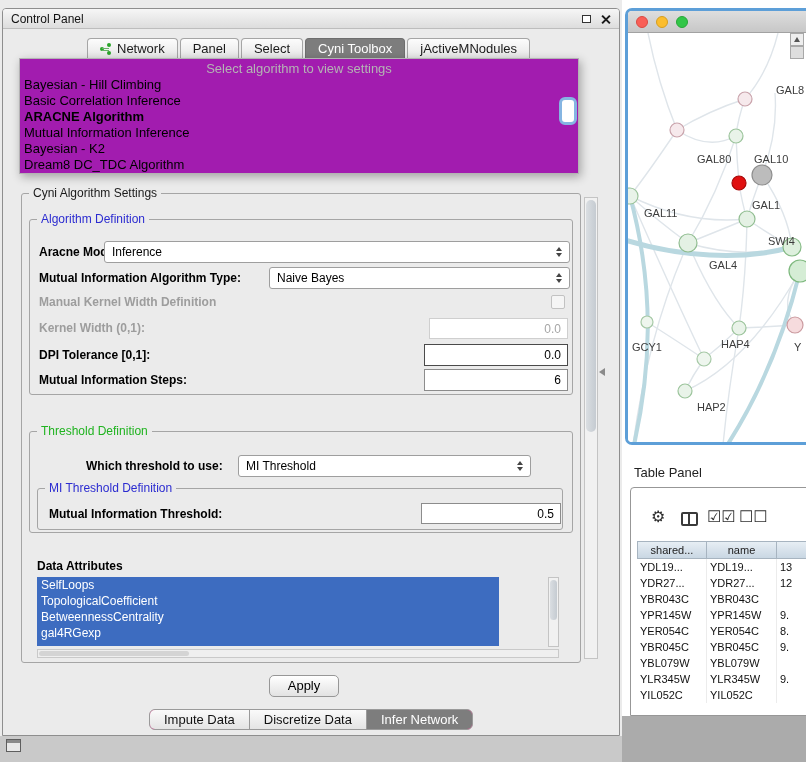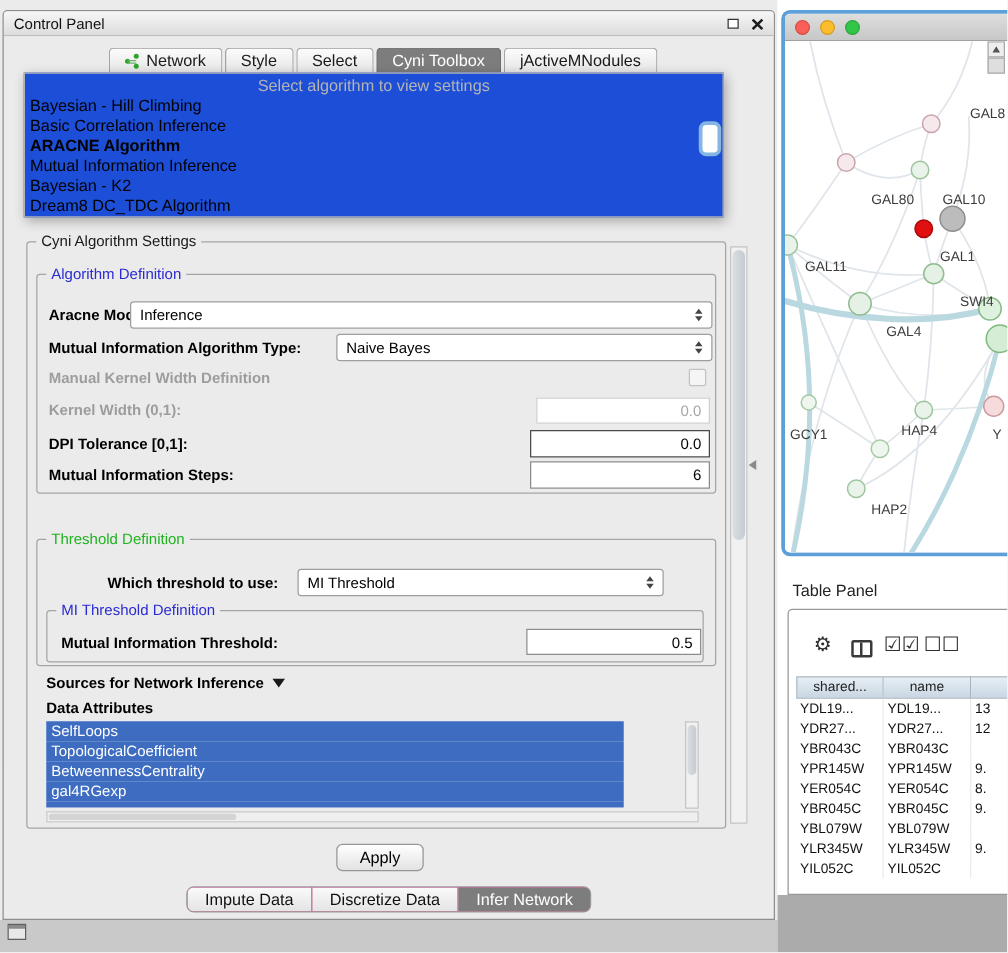--- a/index.html
+++ b/index.html
@@ -28,21 +28,21 @@
       border-radius:4px 4px 0 0;margin-right:2px;color:#1a1a1a;white-space:nowrap}
   .cp-tab.active{background:#7d7d7d;color:#fff;border-color:#6e6e6e}
   .net-ic{width:12px;height:11px;position:relative;display:inline-block}
   .net-ic::before{content:"";position:absolute;width:4px;height:4px;border-radius:50%;background:#2aa52a;
       left:0;top:4px;box-shadow:7px -4px 0 #2aa52a,7px 4px 0 #2aa52a}
   .net-ic::after{content:"";position:absolute;left:2px;top:5px;width:7px;height:1px;background:#66b366;
       box-shadow:0 2px 0 #66b366}
 
   
   .focus-frag{border:3px solid #85b5e2;border-radius:6px;background:#fff;z-index:3}
-  .algo-popup{background:#1d4ed8;border:1px solid #b3b3b3;box-shadow:2px 3px 9px rgba(0,0,0,.3);z-index:2;padding-top:2px}
+  .algo-popup{background:#a21caf;border:1px solid #b3b3b3;box-shadow:2px 3px 9px rgba(0,0,0,.3);z-index:2;padding-top:2px}
   .algo-header{height:16px;line-height:16px;text-align:center;color:#b4b4b4;font-size:13px}
   .algo-item{height:16px;line-height:16px;padding-left:4px;font-size:13px;color:#000;white-space:nowrap}
   .algo-item.bold{font-weight:bold}
 
   
   .tborder{position:absolute;border:1px solid #a5a5a5;border-radius:3px}
   .tborder-title{position:absolute;top:-7px;left:7px;background:#ebebeb;padding:0 4px;font-size:12px;
       font-weight:normal;line-height:13px;white-space:nowrap;color:#1a1a1a}
   .blue-t{color:#2b2bd0}
   .green-t{color:#1fb31f}
@@ -140,21 +140,21 @@
         <span class="close-glyph"></span>
       </span>
     </div>
 
     <div class="cp-tabs" id="cp-tabs">
         <div class="cp-tab">
           <span class="net-ic"></span>
           <span>Network</span>
         </div>
         <div class="cp-tab">
-          <span>Style</span>
+          <span>Panel</span>
         </div>
         <div class="cp-tab">
           <span>Select</span>
         </div>
         <div class="cp-tab active">
           <span>Cyni Toolbox</span>
         </div>
         <div class="cp-tab">
           <span>jActiveMNodules</span>
         </div>
@@ -237,21 +237,20 @@
     </div>
 
     <div class="tborder" style="left:34px;top:479px;width:526px;height:42px">
       <span class="tborder-title blue-t">MI Threshold Definition</span>
     </div>
     <span class="lbl" style="left:46px;top:498px">Mutual Information Threshold:</span>
     <div class="field" style="left:418px;top:494px;width:140px;height:21px">
       <span>0.5</span>
     </div>
 
-    <span class="lbl" style="left:34px;top:530px"><span>Sources for Network Inference</span><span class="tri-down"></span></span>
     <span class="lbl" style="left:34px;top:550px">Data Attributes</span>
 
     <div class="attr-list" id="attr-list" style="left:34px;top:568px;width:462px">
         <div class="attr-item">SelfLoops</div>
         <div class="attr-item">TopologicalCoefficient</div>
         <div class="attr-item">BetweennessCentrality</div>
         <div class="attr-item">gal4RGexp</div>
         <div class="attr-partial"></div>
       </div>
 

